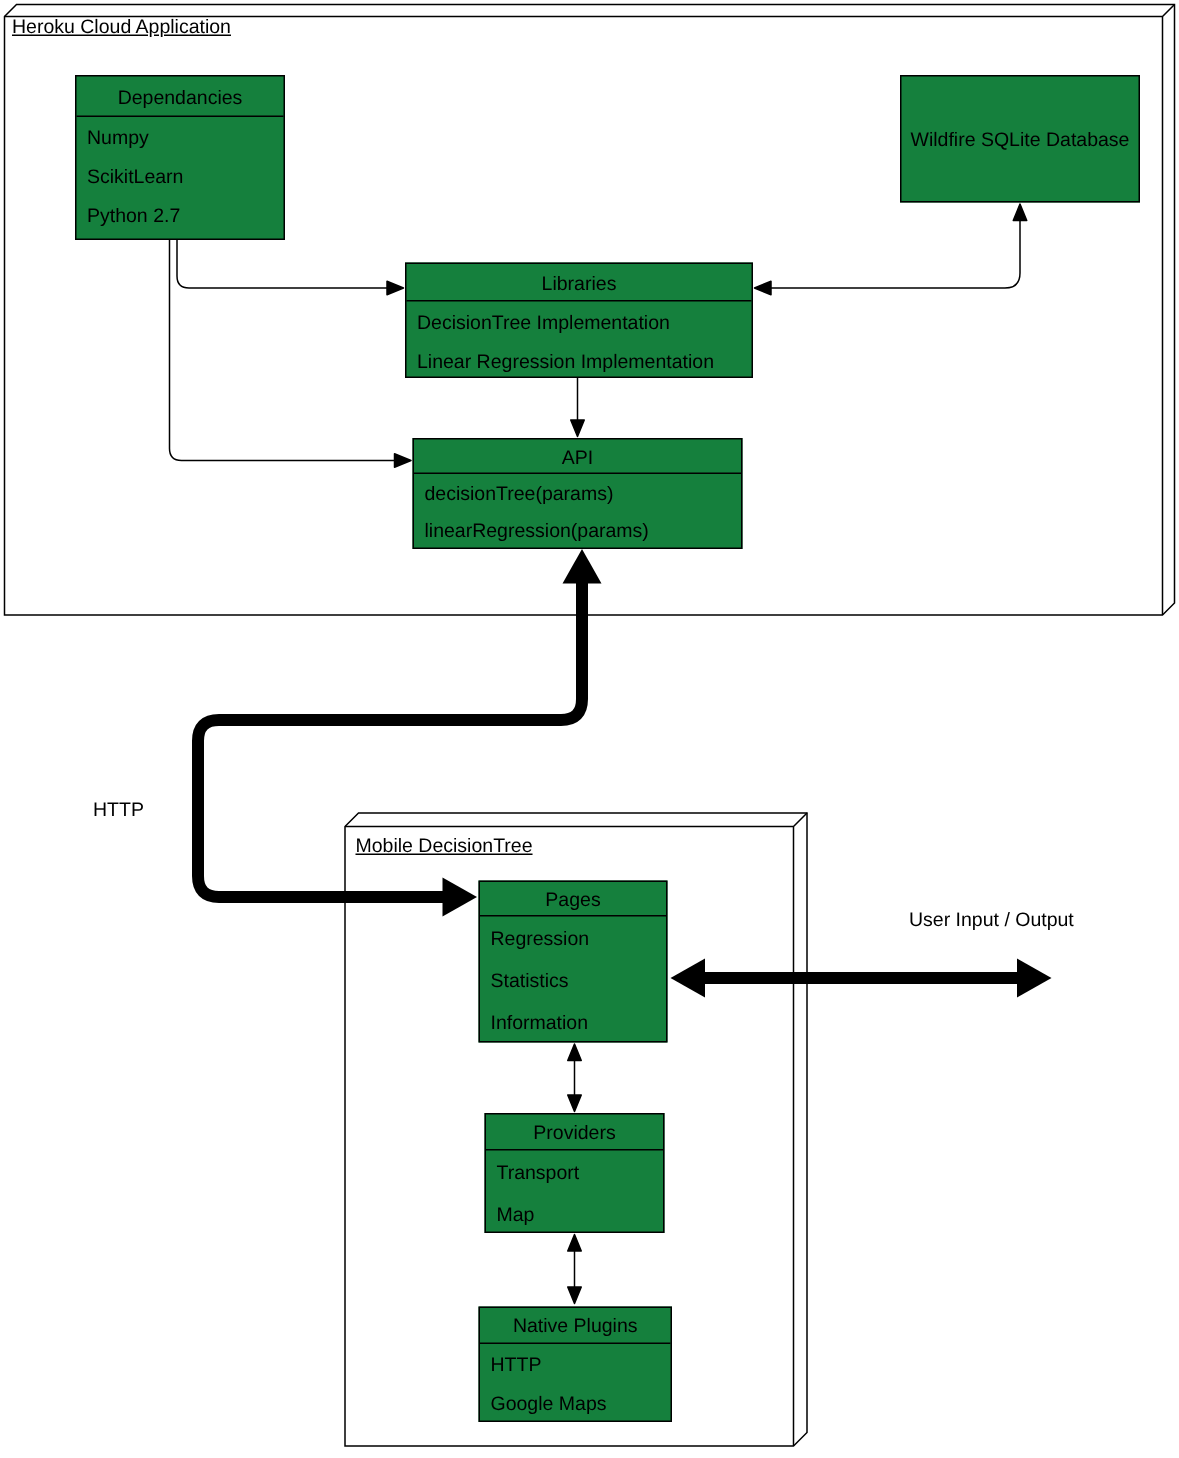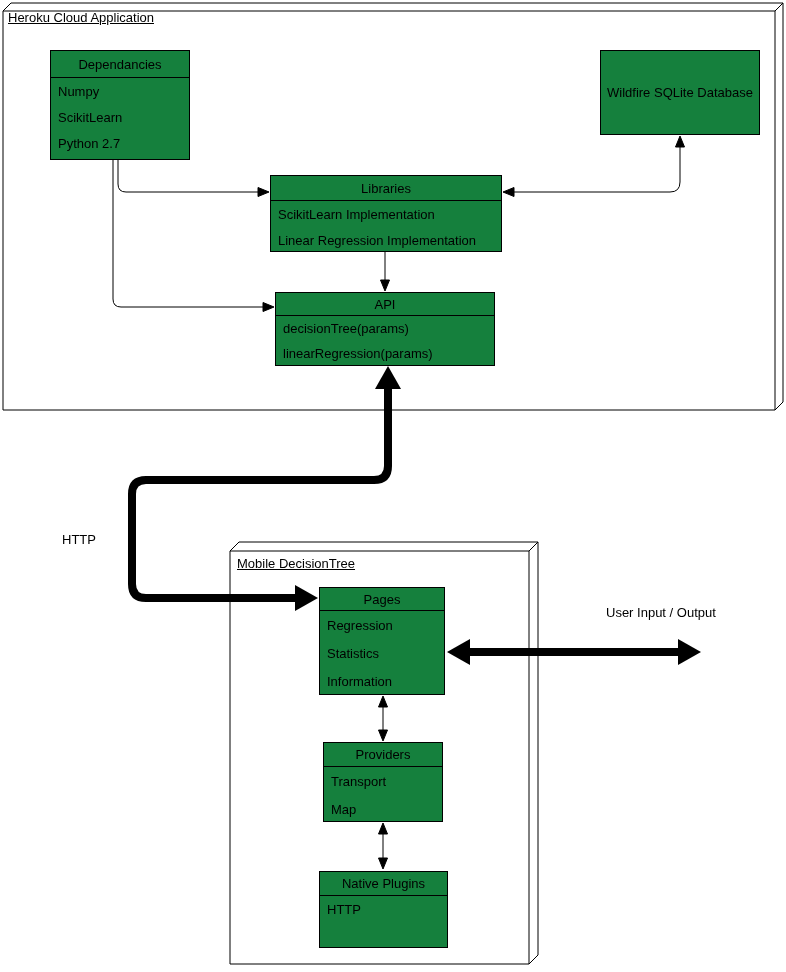--- a/index.html
+++ b/index.html
@@ -103,21 +103,21 @@
 
   <div class="entity" style="left:50px;top:50px;width:140px;height:110px;--th:26px;--rh:26px;">
     <div class="entity-title">Dependancies</div>
     <div class="entity-row">Numpy</div>
     <div class="entity-row">ScikitLearn</div>
     <div class="entity-row">Python 2.7</div>
   </div>
 
   <div class="entity" style="left:270px;top:155px;width:232px;height:77px;margin-top:20px;--th:24px;--rh:26px;">
     <div class="entity-title">Libraries</div>
-    <div class="entity-row">ScikitLearn Implementation</div>
+    <div class="entity-row">DecisionTree Implementation</div>
     <div class="entity-row">Linear Regression Implementation</div>
   </div>
 
   <div class="entity" style="left:275px;top:292px;width:220px;height:74px;--th:22px;--rh:25px;">
     <div class="entity-title">API</div>
     <div class="entity-row">decisionTree(params)</div>
     <div class="entity-row">linearRegression(params)</div>
   </div>
 
   <div class="entity entity-plain" style="left:600px;top:50px;width:160px;height:85px;justify-content:center;">
@@ -133,18 +133,19 @@
 
   <div class="entity" style="left:323px;top:742px;width:120px;height:80px;--th:23px;--rh:28px;">
     <div class="entity-title">Providers</div>
     <div class="entity-row">Transport</div>
     <div class="entity-row">Map</div>
   </div>
 
   <div class="entity" style="left:319px;top:871px;width:129px;height:77px;--th:23px;--rh:26px;">
     <div class="entity-title">Native Plugins</div>
     <div class="entity-row">HTTP</div>
+    <div class="entity-row">Google Maps</div>
   </div>
 
   <div class="free-label" style="left:62px;top:532px;">HTTP</div>
   <div class="free-label" style="left:606px;top:605px;">User Input / Output</div>
 
 </div>
 
 </body></html>

